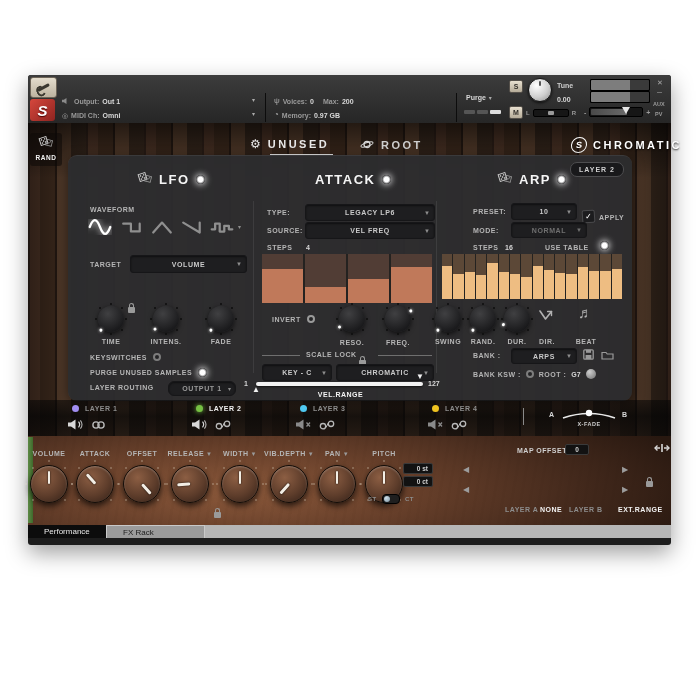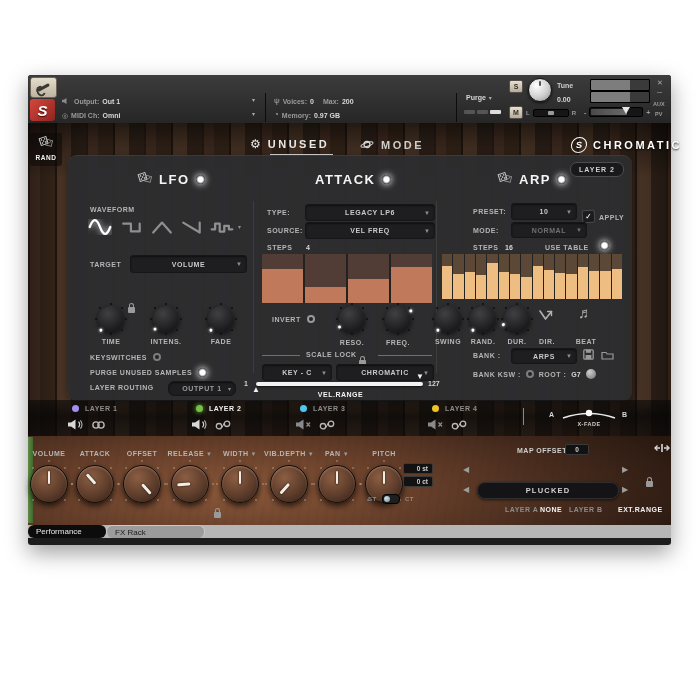--- a/index.html
+++ b/index.html
@@ -122,21 +122,21 @@
   .vbox{position:absolute;background:#121212;border:1px solid #3a3a3a;border-radius:2px;color:#cfcfcf;font-size:6.5px;font-weight:bold;display:flex;align-items:center;justify-content:flex-end;padding-right:4px;box-sizing:border-box;}
   .toggle{position:absolute;width:16px;height:8px;background:#1f1f1f;border-radius:4px;border:1px solid #000;}
   .toggle .tk{position:absolute;left:1px;top:1px;width:6px;height:6px;border-radius:50%;background:radial-gradient(circle at 35% 30%,#cfe0ea,#7d93a0);}
 
   .pill{position:absolute;background:#141416;border:1px solid #2f2f31;border-radius:8px;display:flex;align-items:center;justify-content:center;box-shadow:0 1px 3px rgba(0,0,0,.6);}
   .pill .pv{font-size:7.5px;font-weight:bold;letter-spacing:1.2px;color:#d2d2d2;}
   .selarrow{color:#9c9c9c;font-size:8px;line-height:1;}
 
   
   .footerbar{left:0;top:450px;width:643px;height:13px;background:#b6b6b6;}
-  .ftab{position:absolute;top:0;height:13px;display:flex;align-items:center;padding:0 8px;font-size:8px;box-sizing:border-box;border-radius:6px;}
+  .ftab{position:absolute;top:0;height:13px;display:flex;align-items:center;padding:0 16px;font-size:8px;box-sizing:border-box;}
   .ftab.active{background:#0c0c0c;color:#e8e8e8;}
   .ftab.idle{background:#9b9b9b;color:#1c1c1c;border:1px solid #c9c9c9;border-bottom:none;}
 
   .scaleline{position:absolute;height:1px;background:#6f6f6f;top:4px;}
   .glyph{line-height:1;display:inline-block;}
 </style>
 </head>
 <body>
 
 <div class="stage">
@@ -241,21 +241,21 @@
     <div class="abs tab" style="left:222px;top:63px">
       <span class="gearg glyph">⚙</span>
       <span class="t">UNUSED</span>
       <span class="underline"></span>
     </div>
     <div class="abs tab inactive" style="left:332px;top:63px">
       <svg width="14" height="13" viewBox="0 0 14 13">
         <circle cx="7" cy="6.5" r="3" fill="none" stroke="#d8d8d8" stroke-width="1.3"></circle>
         <ellipse cx="7" cy="6.5" rx="6.3" ry="1.9" fill="none" stroke="#d8d8d8" stroke-width="1" transform="rotate(-18 7 6.5)"></ellipse>
       </svg>
-      <span class="t">MODE</span>
+      <span class="t">ROOT</span>
     </div>
 
     <div class="abs brand" style="left:543px;top:62px">
       <span class="circ">S</span>
       <span class="bt">CHROMATIC</span>
     </div>
 
     
     <div class="abs panel">
       <div class="abs badge" style="right:8px;top:6px">LAYER 2</div>
@@ -679,23 +679,20 @@
     <svg class="abs" style="left:625px;top:367px" width="18" height="12" viewBox="0 0 18 12">
       <path d="M2,6 L7,6 M11,6 L16,6" stroke="#d8d8d8" stroke-width="1.4"></path>
       <path d="M4.5,3.5 L2,6 L4.5,8.5 M13.5,3.5 L16,6 L13.5,8.5" fill="none" stroke="#d8d8d8" stroke-width="1.4"></path>
       <rect x="8.2" y="2" width="1.6" height="8" fill="#d8d8d8"></rect>
     </svg>
 
     <span class="abs selarrow glyph" style="left:435px;top:391px">◀</span>
     <span class="abs selarrow glyph" style="left:594px;top:391px">▶</span>
     <span class="abs lock" style="left:607px;top:399px"></span>
     <span class="abs selarrow glyph" style="left:435px;top:411px">◀</span>
-    <div class="pill" style="left:449px;top:407px;width:140px;height:15px">
-        <span class="pv">PLUCKED</span>
-      </div>
     <span class="abs selarrow glyph" style="left:594px;top:411px">▶</span>
 
     <span class="abs lbl dim" style="left:477px;top:431px">LAYER A</span>
     <span class="abs lbl white" style="left:512px;top:431px">NONE</span>
     <span class="abs lbl dim" style="left:541px;top:431px">LAYER B</span>
     <span class="abs lbl white" style="left:590px;top:431px">EXT.RANGE</span>
 
     
     <div class="abs footerbar">
       <div class="ftab active" style="left:0;width:78px">Performance</div>

